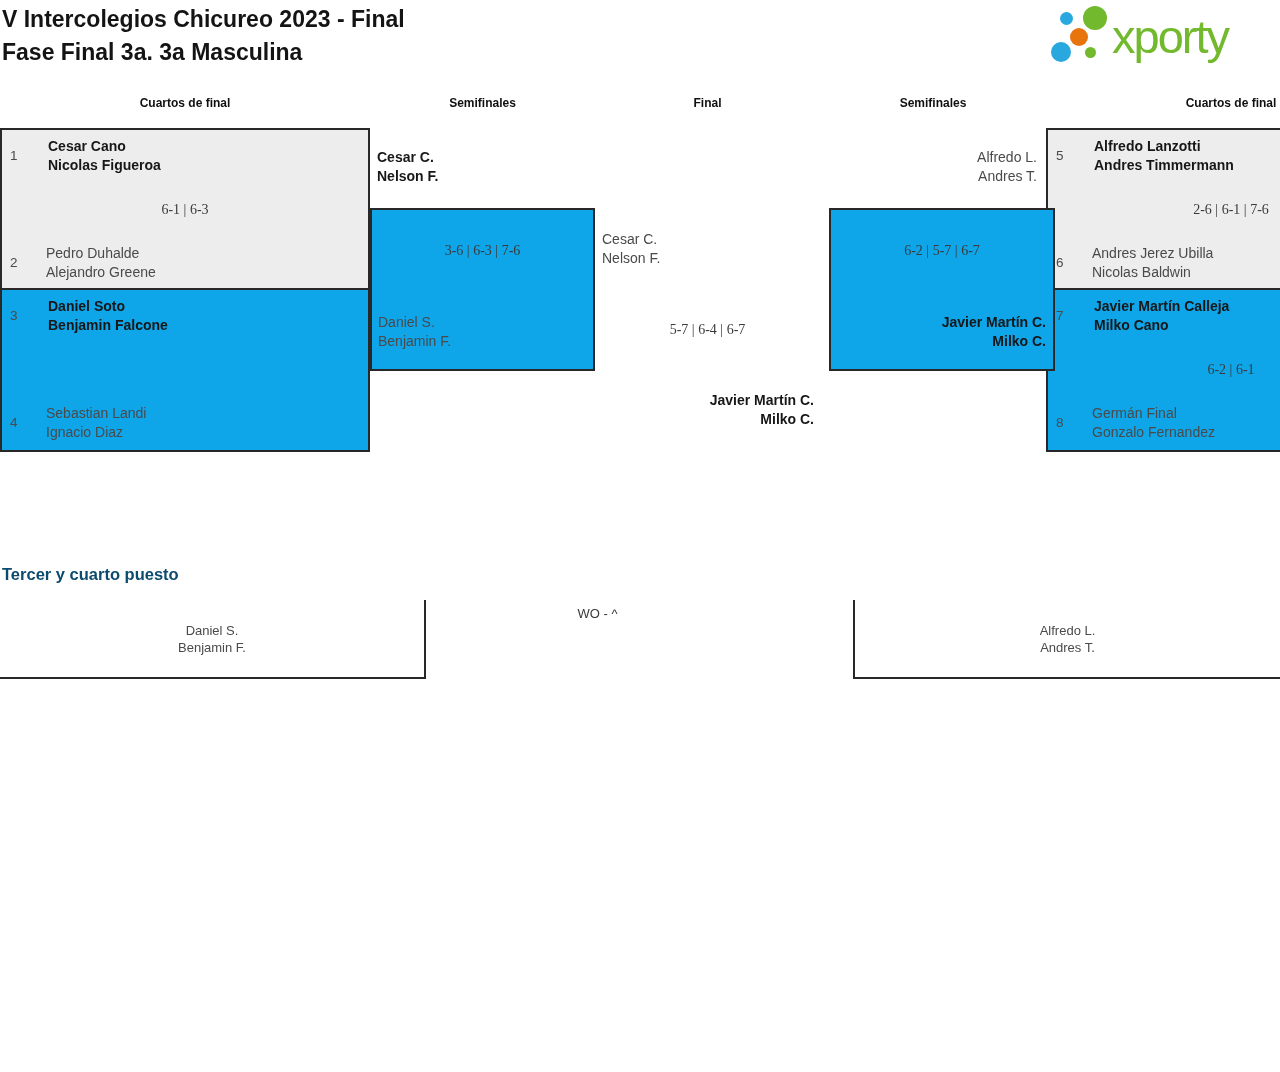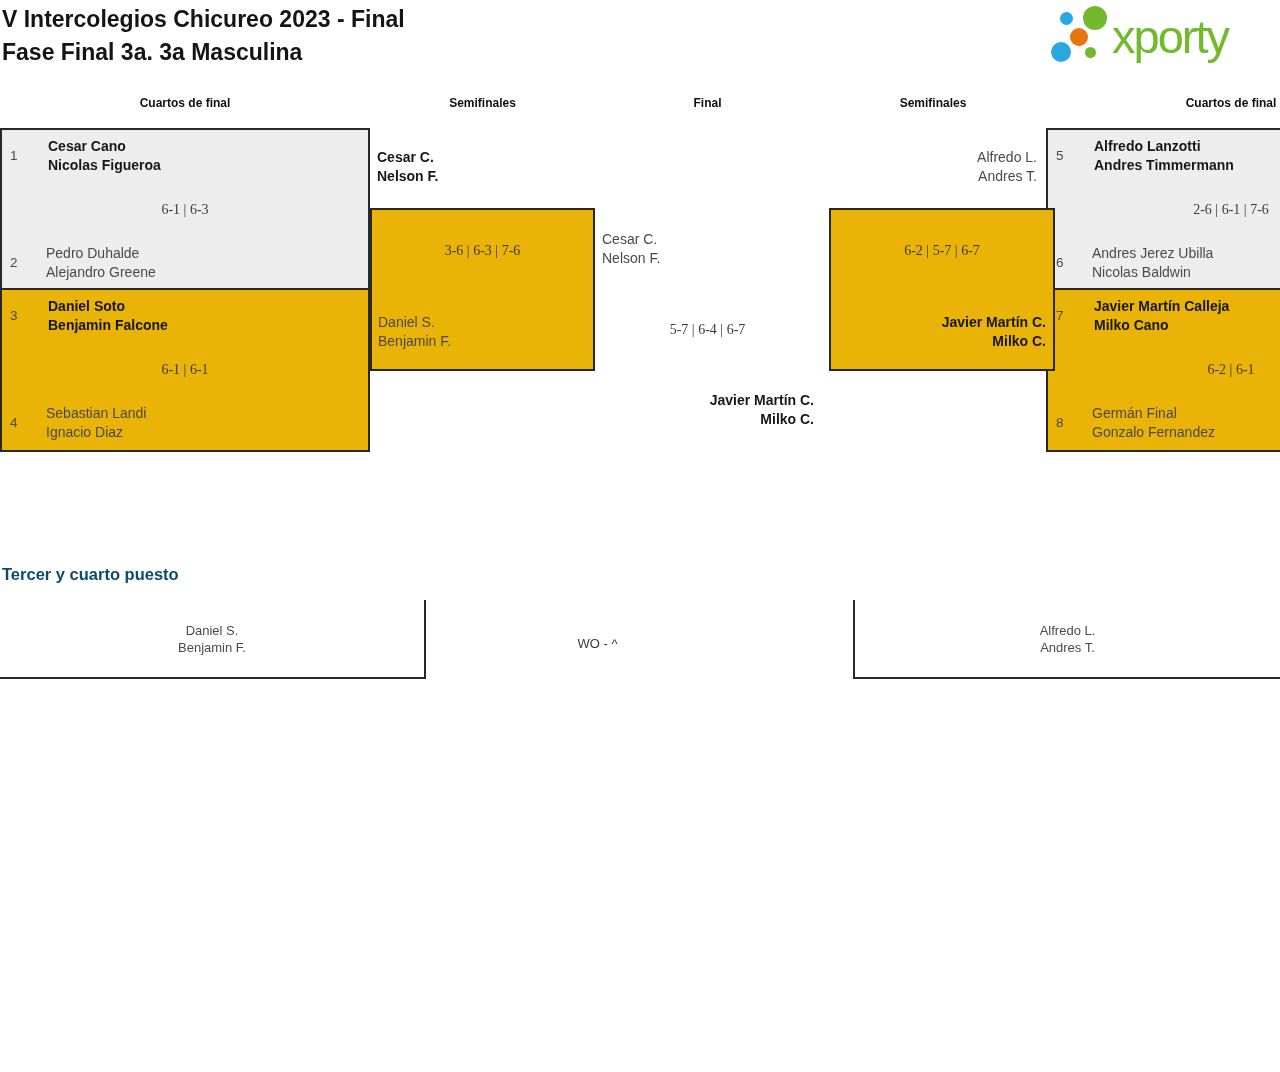--- a/index.html
+++ b/index.html
@@ -20,21 +20,21 @@
   .wordmark{position:absolute;left:67px;top:13px;font-size:47px;line-height:1;font-weight:400;
             letter-spacing:-2px;color:var(--green);}
   
   .round-header{position:absolute;top:96px;font-size:12px;font-weight:700;color:#101010;text-align:center;}
   .rh-qfl{left:0;width:370px;}
   .rh-sfl{left:370px;width:225px;}
   .rh-fin{left:595px;width:225px;}
   .rh-sfr{left:820px;width:226px;}
   .rh-qfr{left:1046px;width:370px;}
   
-  .box{position:absolute;box-sizing:border-box;border:2px solid var(--line);background:#eab308;}
+  .box{position:absolute;box-sizing:border-box;border:2px solid var(--line);background:#0ea5e9;}
   .fill{background:var(--fill);}
   .qf{width:370px;height:162px;}
   .qf-l1{left:0;top:128px;}
   .qf-l2{left:0;top:290px;border-top:none;}
   .qf-r1{left:1046px;top:128px;}
   .qf-r2{left:1046px;top:290px;border-top:none;}
   .sf{width:225px;height:163px;}
   .sf-l{left:370px;top:208px;}
   .sf-r{left:820px;top:208px;width:226px;margin-left:9px;}
   
@@ -57,21 +57,21 @@
   
   .final-top{left:602px;top:230px;}
   .final-score{left:595px;width:225px;top:322px;}
   .final-winner{left:595px;width:219px;top:391px;text-align:right;}
   
   .tp-heading{position:absolute;left:2px;top:565px;font-size:16.5px;font-weight:700;color:#0c4a6e;}
   .tp-box{position:absolute;top:600px;height:79px;box-sizing:border-box;}
   .tp-left{left:0;width:426px;border-right:2px solid var(--line);border-bottom:2px solid var(--line);}
   .tp-right{left:853px;width:427px;border-left:2px solid var(--line);border-bottom:2px solid var(--line);}
   .tp-team{position:absolute;left:0;width:100%;top:22px;text-align:center;font-size:13px;line-height:17px;color:var(--muted);}
-  .tp-score{position:absolute;left:426px;width:343px;top:636px;text-align:center;font-size:13px;color:var(--score);}
+  .tp-score{position:absolute;left:426px;width:343px;top:606px;text-align:center;font-size:13px;color:var(--score);}
 </style>
 </head>
 <body>
 
 <div class="canvas">
 
   <div class="title">
     <div>V Intercolegios Chicureo 2023 - Final</div>
     <div>Fase Final 3a. 3a Masculina</div>
   </div>
@@ -104,21 +104,20 @@
       <div>Alejandro Greene</div>
     </div>
   </div>
 
   <div class="box qf qf-l2">
     <div class="seed seed-top">3</div>
     <div class="team team-top winner">
       <div>Daniel Soto</div>
       <div>Benjamin Falcone</div>
     </div>
-    <div class="score">6-1 | 6-1</div>
     <div class="seed seed-bot">4</div>
     <div class="team team-bot loser">
       <div>Sebastian Landi</div>
       <div>Ignacio Diaz</div>
     </div>
   </div>
 
   <div class="box qf qf-r1 fill">
     <div class="seed seed-top">5</div>
     <div class="team team-top winner">

